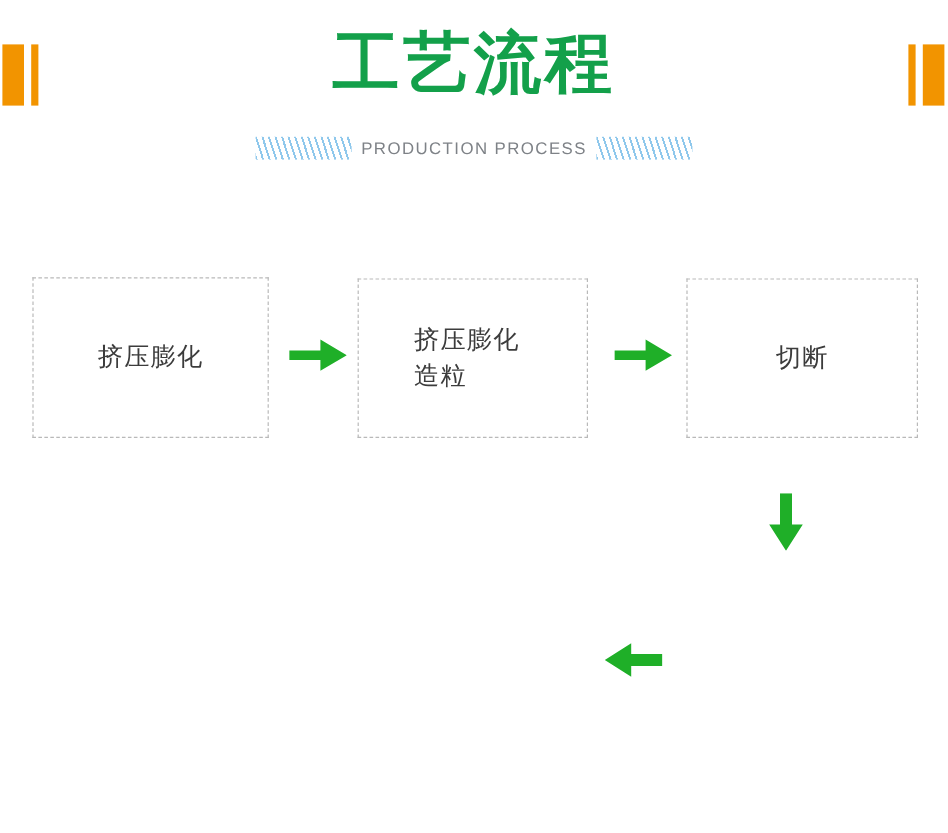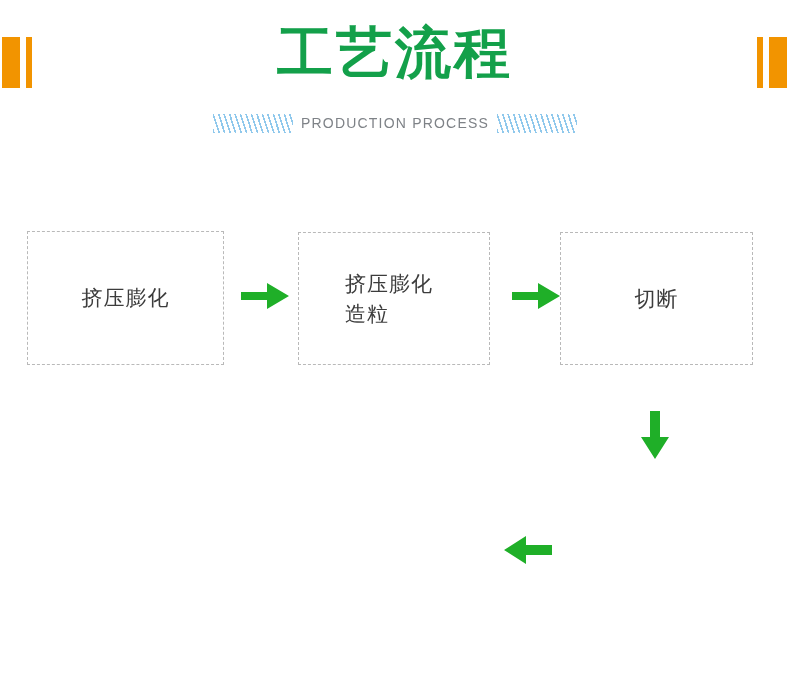--- a/index.html
+++ b/index.html
@@ -63,21 +63,21 @@
     color:#3C3C3C;
     font-size:21px;
     line-height:30px;
     letter-spacing:1px;
   }
   .flow-box.center  { justify-content:center; text-align:center; }
   .flow-box.leftpad { justify-content:flex-start; padding-left:46px; text-align:left; }
 
   #box-mixing      { left:27px;  top:231px; width:197px; height:134px; }
   #box-extrusion   { left:298px; top:232px; width:192px; height:133px; }
-  #box-cutting     { left:560px; top:232px; width:193px; height:133px;text-align:right; }
+  #box-cutting     { left:572px; top:232px; width:193px; height:133px;text-align:right; }
   #box-seasoning   { left:298px; top:483px; width:192px; height:134px; }
   #box-frying      { left:560px; top:483px; width:193px; height:134px; }
 
   
   .arrow { position:absolute; }
   #arrow-1 { left:241px; top:281px; width:48px; height:30px; }
   #arrow-2 { left:512px; top:281px; width:48px; height:30px; }
   #arrow-3 { left:639px; top:411px; width:32px; height:48px; }
   #arrow-4 { left:504px; top:534px; width:48px; height:32px; }
   .arrow svg { display:block; width:100%; height:100%; }

